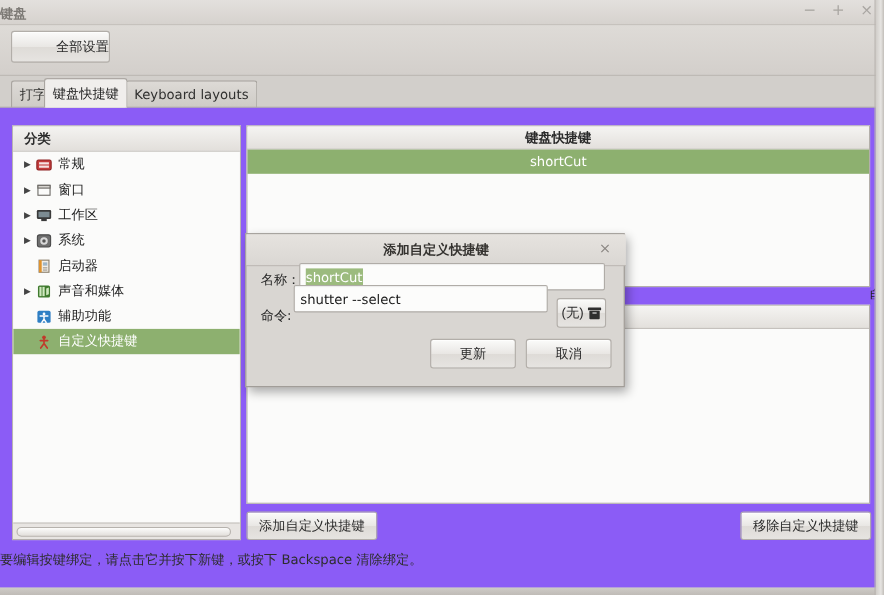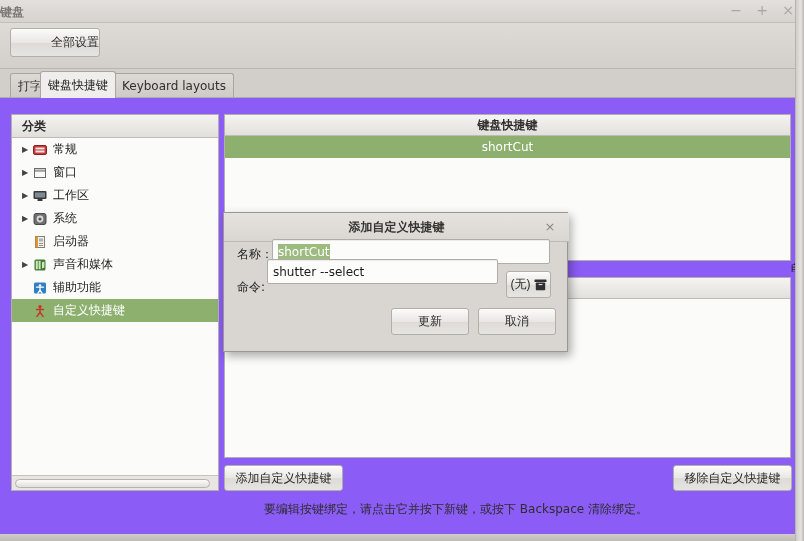--- a/index.html
+++ b/index.html
@@ -132,21 +132,21 @@
   #bindings-panel { left: 224px; top: 179px; width: 567px; height: 181px; }
 
   .add-btn {
     position: absolute; left: 224px; top: 367px; width: 119px; height: 26px;
   }
   .remove-btn {
     position: absolute; right: 12px; top: 367px; width: 119px; height: 26px;
   }
   .hint {
     position: absolute; left: 0; top: 403px; width: 648px;
-    text-align: right; font-size: 12px; color: #2d2d2d;
+    text-align: left; font-size: 12px; color: #2d2d2d;
   }
 
   
   .dialog {
     position: absolute; left: 223px; top: 212px; width: 345px; height: 140px;
     background: #d9d6d2;
     border: 1px solid #9b9792;
     box-shadow: 3px 4px 9px rgba(0,0,0,0.33);
     z-index: 50;
   }

